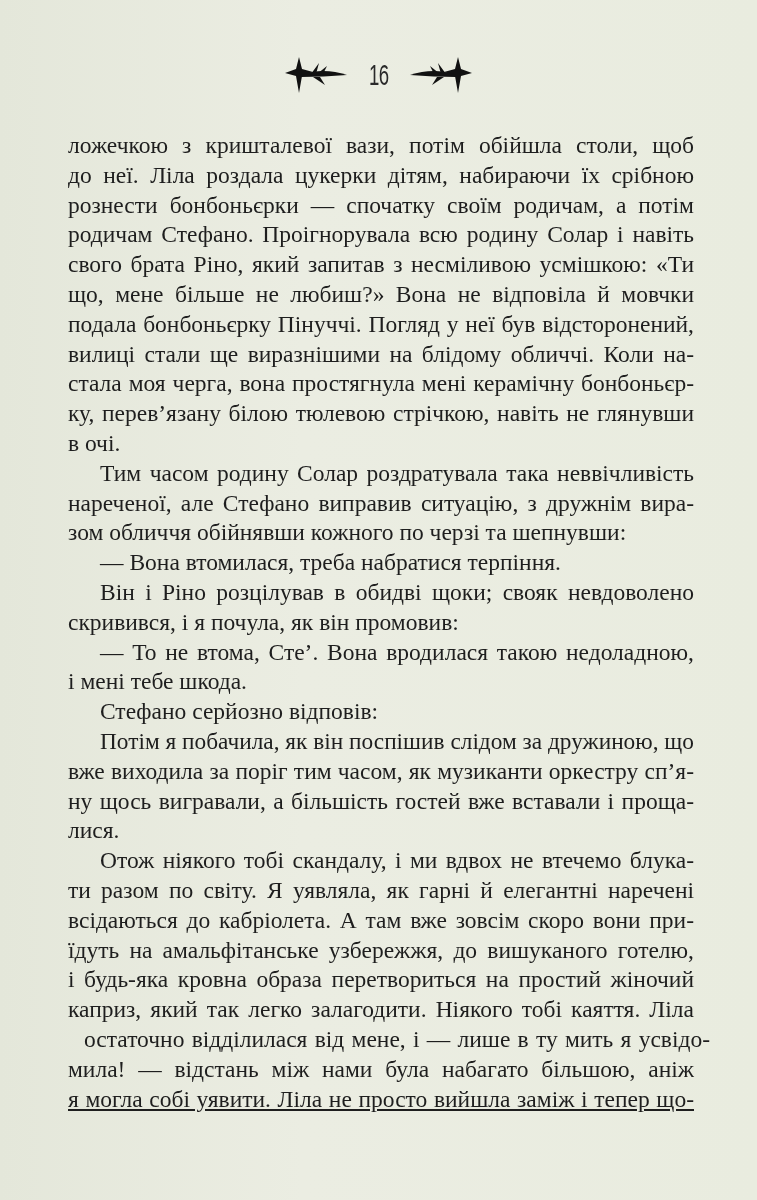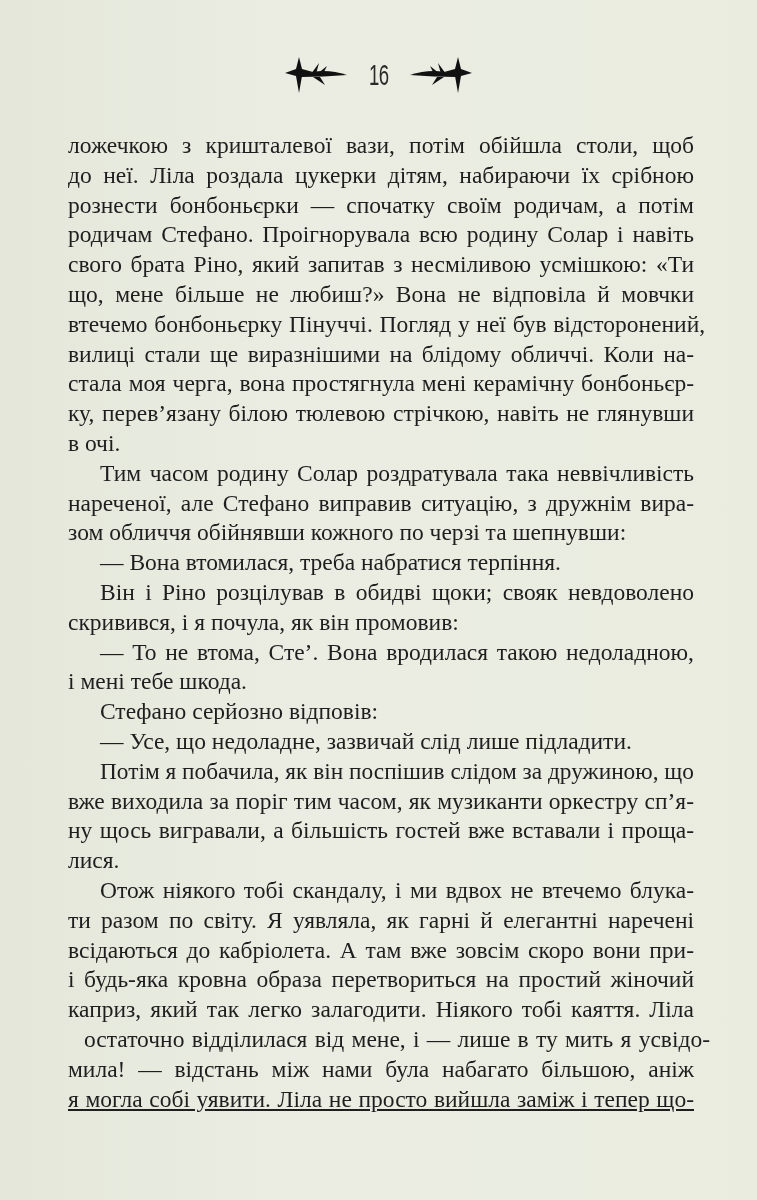--- a/index.html
+++ b/index.html
@@ -45,40 +45,40 @@
   </svg>
 </div>
 
 <div class="text" id="body-text">
     <div class="line"><span style="white-space: nowrap; word-spacing: 8.23661px;">ложечкою з кришталевої вази, потім обійшла столи, щоб</span></div>
     <div class="line"><span style="white-space: nowrap; word-spacing: 5.65039px;">до неї. Ліла роздала цукерки дітям, набираючи їх срібною</span></div>
     <div class="line"><span style="white-space: nowrap; word-spacing: 6.10268px;">рознести бонбоньєрки — спочатку своїм родичам, а потім</span></div>
     <div class="line"><span style="white-space: nowrap; word-spacing: 2.95089px;">родичам Стефано. Проігнорувала всю родину Солар і навіть</span></div>
     <div class="line"><span style="white-space: nowrap; word-spacing: 2.70703px;">свого брата Ріно, який запитав з несміливою усмішкою: «Ти</span></div>
     <div class="line"><span style="white-space: nowrap; word-spacing: 5.57812px;">що, мене більше не любиш?» Вона не відповіла й мовчки</span></div>
-    <div class="line"><span style="white-space: nowrap; word-spacing: 0.852679px;">втечемо бонбоньєрку Пінуччі. Погляд у неї був відсторонений,</span></div>
+    <div class="line"><span style="white-space: nowrap; word-spacing: 0.852679px;">подала бонбоньєрку Пінуччі. Погляд у неї був відсторонений,</span></div>
     <div class="line"><span style="white-space: nowrap; word-spacing: 3.50391px;">вилиці стали ще виразнішими на блідому обличчі. Коли на-</span></div>
     <div class="line"><span style="white-space: nowrap; word-spacing: 1.02455px;">стала моя черга, вона простягнула мені керамічну бонбоньєр-</span></div>
     <div class="line"><span style="white-space: nowrap; word-spacing: 1.7433px;">ку, перев’язану білою тюлевою стрічкою, навіть не глянувши</span></div>
     <div class="line last"><span style="white-space: nowrap;">в очі.</span></div>
     <div class="line indent"><span style="white-space: nowrap; word-spacing: 2.57031px;">Тим часом родину Солар роздратувала така неввічливість</span></div>
     <div class="line"><span style="white-space: nowrap; word-spacing: 3.3683px;">нареченої, але Стефано виправив ситуацію, з дружнім вира-</span></div>
     <div class="line last"><span style="white-space: nowrap;">зом обличчя обійнявши кожного по черзі та шепнувши:</span></div>
     <div class="line indent last"><span style="white-space: nowrap;">— Вона втомилася, треба набратися терпіння.</span></div>
     <div class="line indent"><span style="white-space: nowrap; word-spacing: 4.47266px;">Він і Ріно розцілував в обидві щоки; свояк невдоволено</span></div>
     <div class="line last"><span style="white-space: nowrap;">скривився, і я почула, як він промовив:</span></div>
     <div class="line indent"><span style="white-space: nowrap; word-spacing: 2.85352px;">— То не втома, Сте’. Вона вродилася такою недоладною,</span></div>
     <div class="line last"><span style="white-space: nowrap;">і мені тебе шкода.</span></div>
     <div class="line indent last"><span style="white-space: nowrap;">Стефано серйозно відповів:</span></div>
-    <div class="line indent last"><span style="white-space: nowrap;">— Усе, що недоладне, зазвичай слід лише підладити.</span></div>
     <div class="line indent"><span style="white-space: nowrap; transform: scaleX(0.992663);">Потім я побачила, як він поспішив слідом за дружиною, що</span></div>
     <div class="line"><span style="white-space: nowrap; word-spacing: 0.336806px;">вже виходила за поріг тим часом, як музиканти оркестру сп’я-</span></div>
     <div class="line"><span style="white-space: nowrap; word-spacing: 1.53125px;">ну щось вигравали, а більшість гостей вже вставали і проща-</span></div>
     <div class="line last"><span style="white-space: nowrap;">лися.</span></div>
     <div class="line indent"><span style="white-space: nowrap; word-spacing: 2.53819px;">Отож ніякого тобі скандалу, і ми вдвох не втечемо блука-</span></div>
     <div class="line"><span style="white-space: nowrap; word-spacing: 4.39844px;">ти разом по світу. Я уявляла, як гарні й елегантні наречені</span></div>
     <div class="line"><span style="white-space: nowrap; word-spacing: 2.85417px;">всідаються до кабріолета. А там вже зовсім скоро вони при-</span></div>
+    <div class="line"><span style="white-space: nowrap; word-spacing: 4.32031px;">їдуть на амальфітанське узбережжя, до вишуканого готелю,</span></div>
     <div class="line"><span style="white-space: nowrap; word-spacing: 3.70312px;">і будь-яка кровна образа перетвориться на простий жіночий</span></div>
     <div class="line"><span style="white-space: nowrap; word-spacing: 3.20312px;">каприз, який так легко залагодити. Ніякого тобі каяття. Ліла</span></div>
     <div class="line"><span style="white-space: nowrap; word-spacing: 1.3821px; margin-left: 16px;">остаточно відділилася від мене, і — лише в ту мить я усвідо-</span></div>
     <div class="line"><span style="white-space: nowrap; word-spacing: 6.90039px;">мила! — відстань між нами була набагато більшою, аніж</span></div>
     <div class="line"><span style="white-space: nowrap; word-spacing: 0.759943px; text-decoration: underline;">я могла собі уявити. Ліла не просто вийшла заміж і тепер що-</span></div>
   </div>
 
 </body></html>

